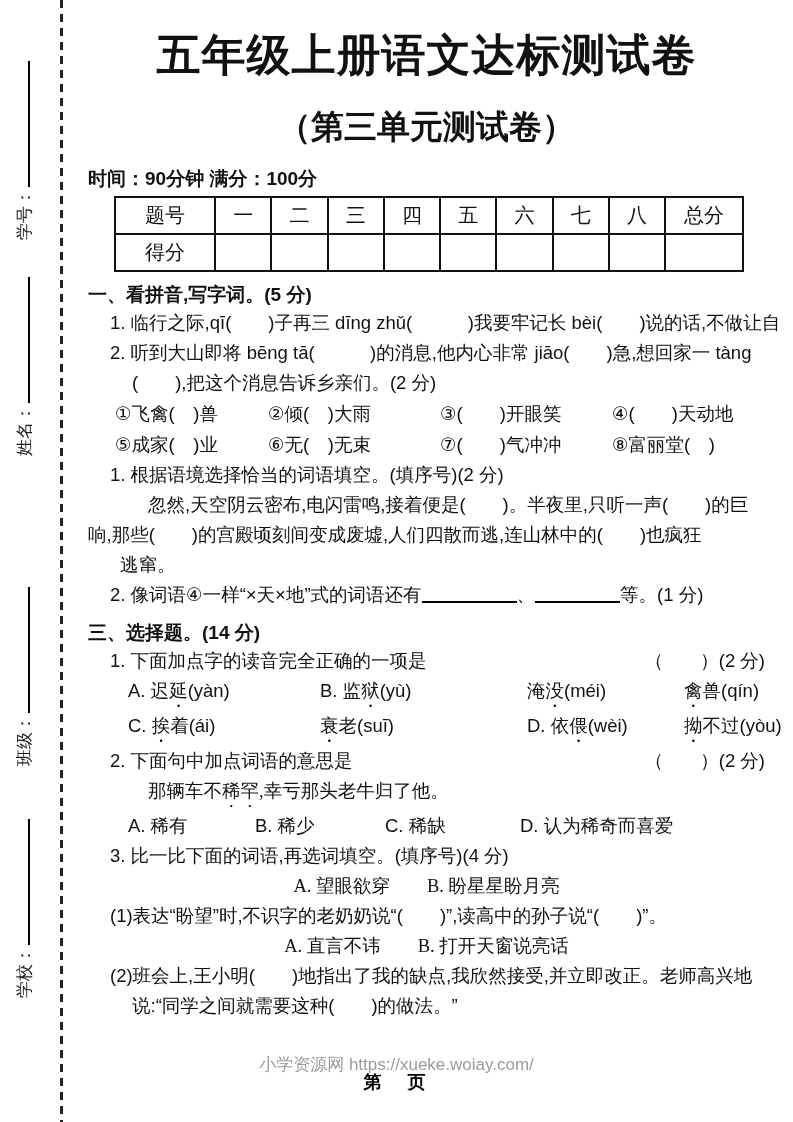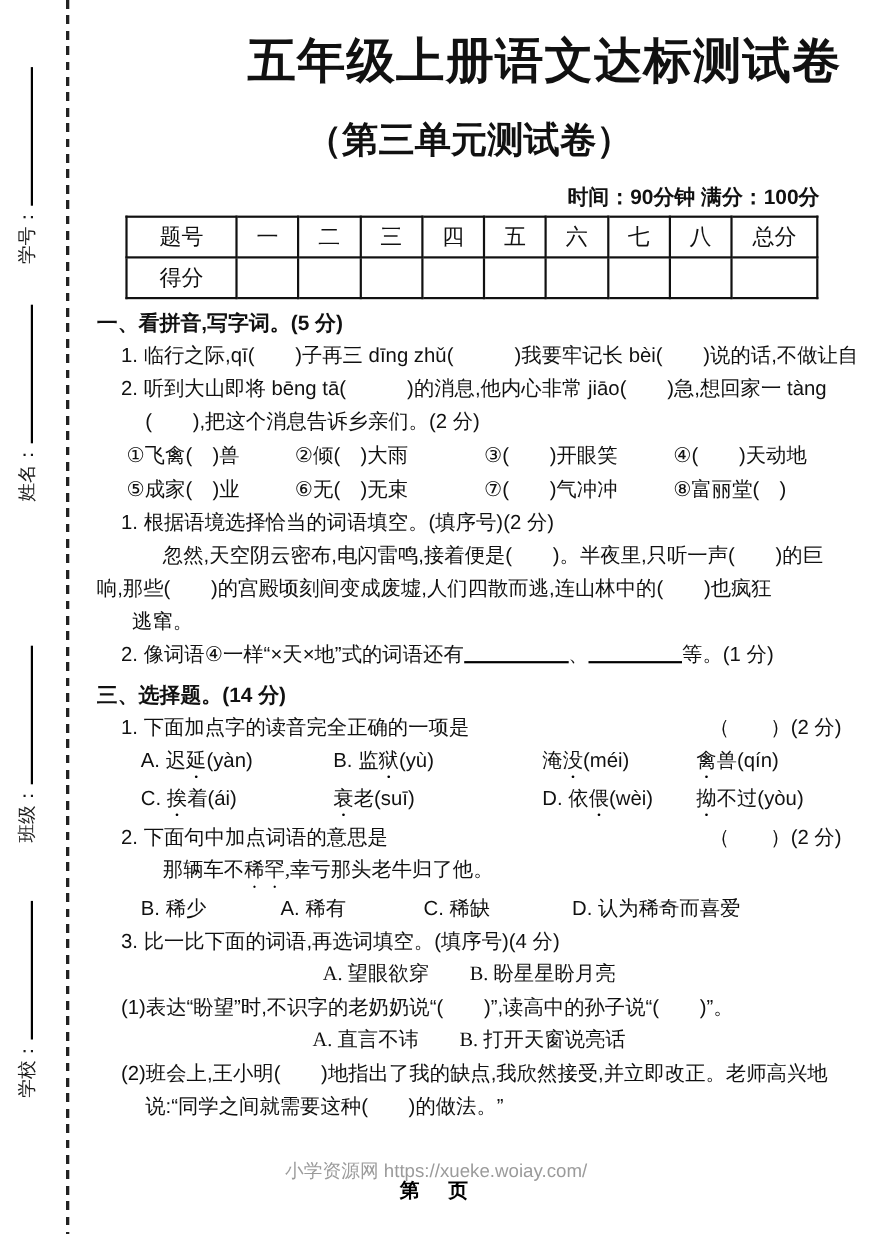--- a/index.html
+++ b/index.html
@@ -4,34 +4,34 @@
 <style>
   html,body{margin:0;padding:0;background:#ffffff;}
   .page{position:relative;width:793px;height:1122px;background:#ffffff;overflow:hidden;
         font-family:"Liberation Sans","DejaVu Sans",sans-serif;color:#111;}
   .cutline{position:absolute;left:60px;top:0;width:3px;height:100%;
            background:repeating-linear-gradient(180deg,#222 0 8px,transparent 8px 14px);}
   .mlabel{position:absolute;left:13px;transform-origin:0 0;transform:rotate(-90deg);
           white-space:nowrap;font-size:17px;color:#1a1a1a;}
   .mblank{display:inline-block;width:126px;height:14px;border-bottom:2px solid #000;margin-left:2px;}
   .content{position:absolute;left:88px;top:0;width:677px;}
-  .title{margin:26px 0 0;text-align:right;font-size:44px;font-weight:800;letter-spacing:1px;}
+  .title{margin:26px 0 0;text-align:center;font-size:44px;font-weight:800;letter-spacing:1px;}
   .subtitle{margin-top:20px;text-align:center;font-size:33px;font-weight:700;}
-  .meta{margin-top:16px;padding-right:20px;text-align:right;font-size:19px;font-weight:700;}
+  .meta{margin-top:16px;padding-right:20px;font-size:19px;font-weight:700;}
   table.score{margin:4px 0 0 26px;width:630px;border-collapse:collapse;table-layout:fixed;}
   table.score td{border:2px solid #111;height:35px;text-align:center;font-size:20px;padding:0;}
   td.c-first{width:98px;border-radius:18px;} td.c-last{width:76px;margin-left:38px;}
   .sec-heading{margin-top:9px;font-size:19px;font-weight:700;line-height:27px;}
   .line{font-size:18.5px;line-height:30px;white-space:nowrap;}
   .ml22{margin-left:22px}.ml32{margin-left:32px}
   .ml44{margin-left:44px}.ml60{margin-left:60px}
   .grid4{display:grid;grid-template-columns:153px 172px 172px auto;margin-left:27px;
          font-size:18.5px;line-height:31px;white-space:nowrap;}
   .optgrid1{display:grid;grid-template-columns:175px 190px 140px auto;margin-left:40px;
-            font-size:18.5px;line-height:30px;white-space:nowrap;}
+            font-size:18.5px;line-height:30px;white-space:nowrap;gap:17px;}
   .optgrid2{display:grid;grid-template-columns:127px 130px 135px auto;margin-left:40px;
             font-size:18.5px;line-height:30px;white-space:nowrap;}
   .stemrow{display:flex;justify-content:space-between;font-size:18.5px;line-height:30px;white-space:nowrap;}
   .kai{font-family:"Liberation Serif","DejaVu Serif",serif;}
   .center{text-align:center;}
   .dm{-webkit-text-emphasis:filled dot #000;-webkit-text-emphasis-position:under right;
       text-emphasis:filled dot #000;text-emphasis-position:under right;}
   .blank{display:inline-block;border-bottom:2px solid #000;height:16px;vertical-align:-2px;}
   .w95{width:95px}.w85{width:85px}
   .watermark{position:absolute;left:0;width:100%;top:1053px;text-align:center;font-size:17px;color:#9b9b9b;}
@@ -138,22 +138,22 @@
     </div>
 
     <div class="stemrow">
       <span class="ml22">2. 下面句中加点词语的意思是</span>
       <span>（　　）(2 分)</span>
     </div>
     <div class="line ml60 kai">
       <span>那辆车不</span><span class="dm">稀罕</span><span>,幸亏那头老牛归了他。</span>
     </div>
     <div class="optgrid2">
+      <span>A. 稀有</span>
       <span>B. 稀少</span>
-      <span>A. 稀有</span>
       <span>C. 稀缺</span>
       <span>D. 认为稀奇而喜爱</span>
     </div>
 
     <div class="line ml22">3. 比一比下面的词语,再选词填空。(填序号)(4 分)</div>
     <div class="line center kai">A. 望眼欲穿　　B. 盼星星盼月亮</div>
     <div class="line ml22">(1)表达“盼望”时,不识字的老奶奶说“(　　)”,读高中的孙子说“(　　)”。</div>
     <div class="line center kai">A. 直言不讳　　B. 打开天窗说亮话</div>
     <div class="line ml22">(2)班会上,王小明(　　)地指出了我的缺点,我欣然接受,并立即改正。老师高兴地</div>
     <div class="line ml44">说:“同学之间就需要这种(　　)的做法。”</div>

